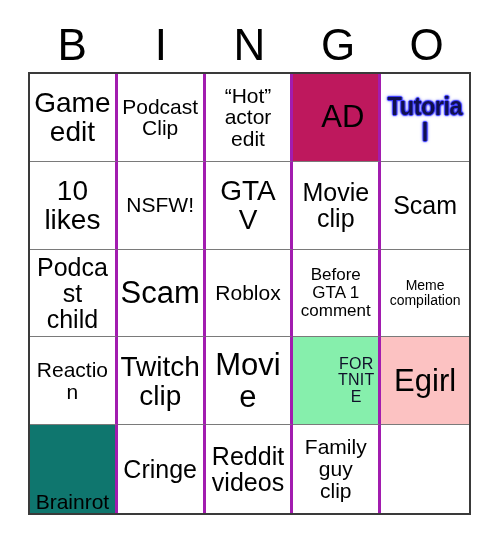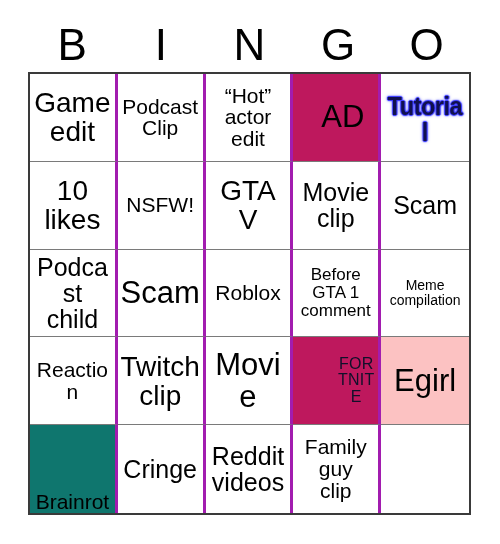--- a/index.html
+++ b/index.html
@@ -189,21 +189,21 @@
       <div class="cell">
         <span class="cell-text fs-sm">Reaction</span>
       </div>
       <div class="cell">
         <span class="cell-text fs-lg">Twitch
 clip</span>
       </div>
       <div class="cell">
         <span class="cell-text fs-xl">Movie</span>
       </div>
-      <div class="cell" style="background: #be185d; padding-left: 41px;">
+      <div class="cell" style="background: #86efac; padding-left: 41px;">
         <span class="cell-text fs-xs fortnite-text">FORTNITE</span>
       </div>
       <div class="cell" style="background: rgb(252, 194, 194);">
         <span class="cell-text fs-xl">Egirl</span>
       </div>
       <div class="cell" style="background: #0f766e; align-items: flex-end;">
         <span class="cell-text fs-sm">Brainrot</span>
       </div>
       <div class="cell">
         <span class="cell-text fs-md">Cringe</span>

